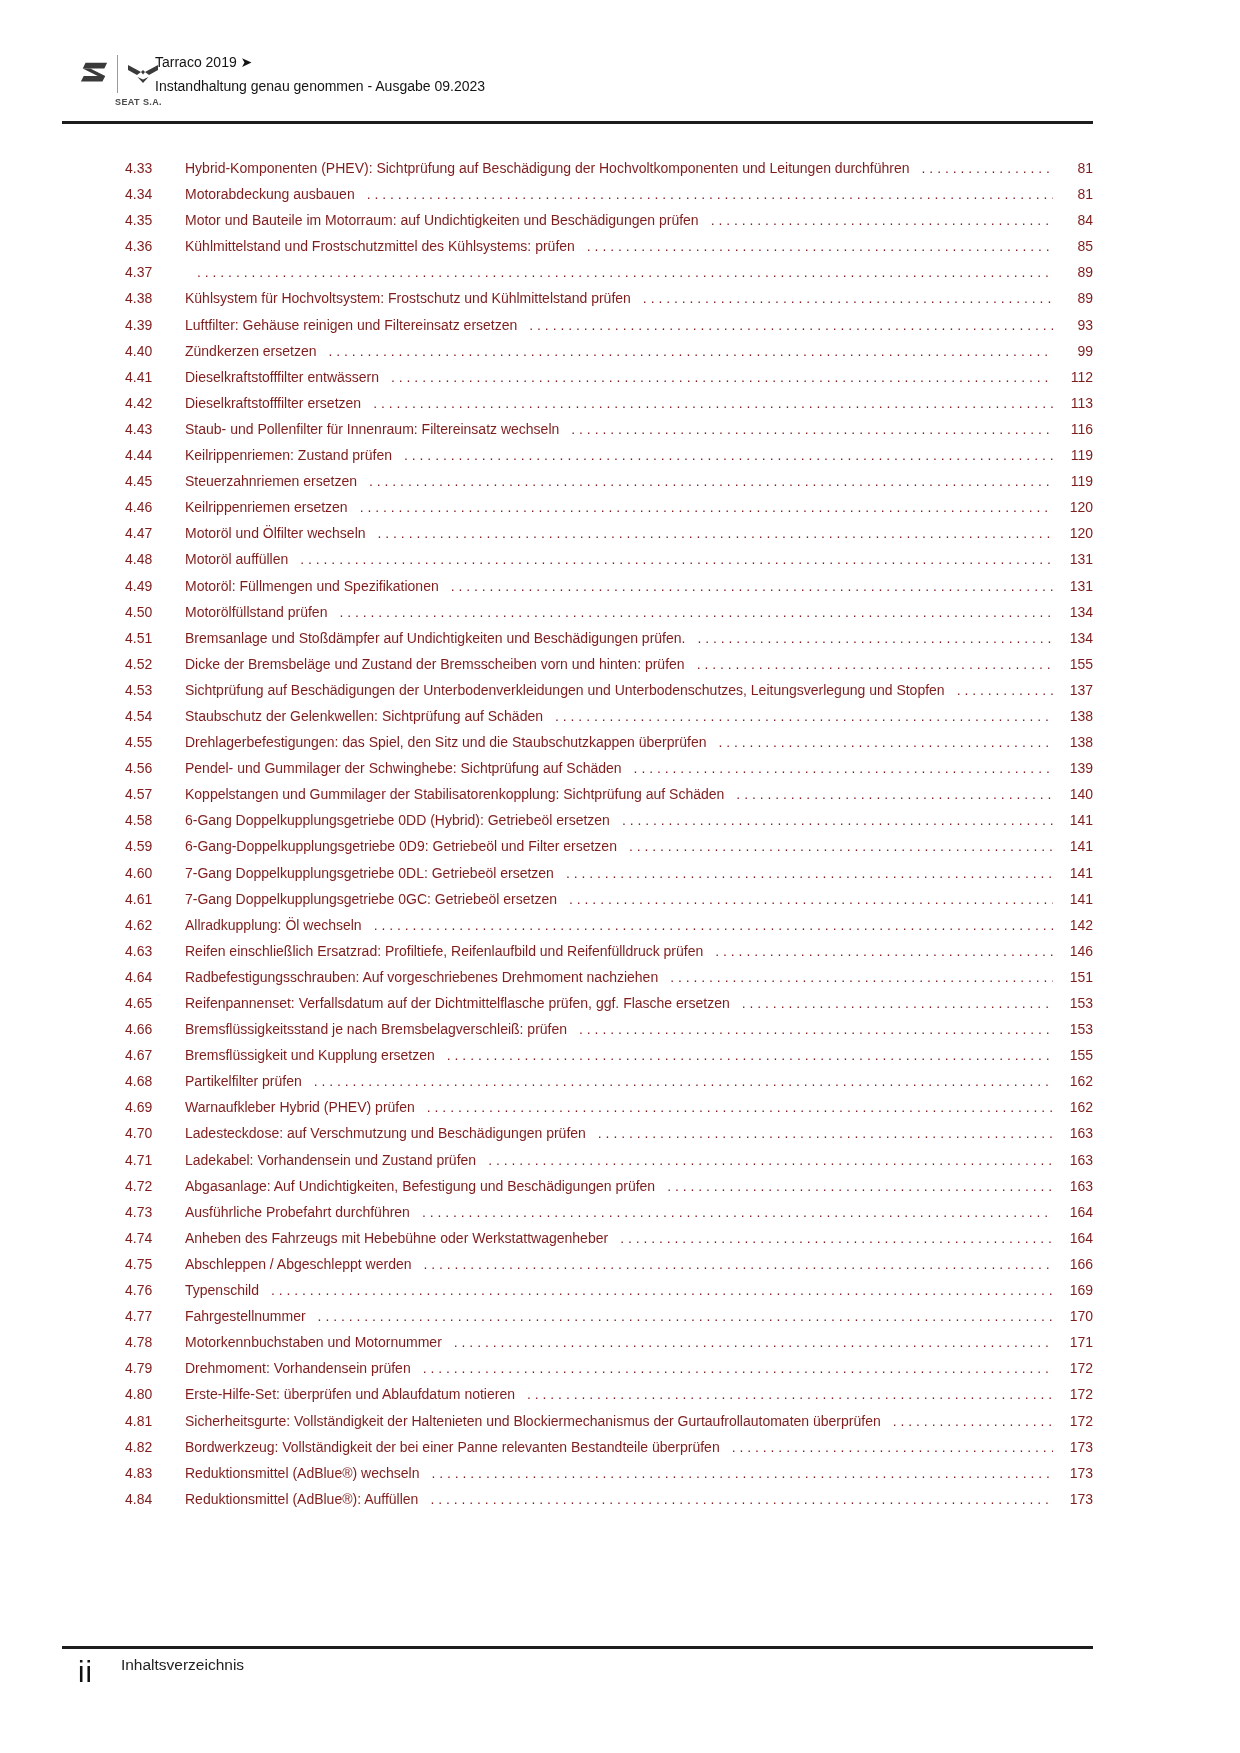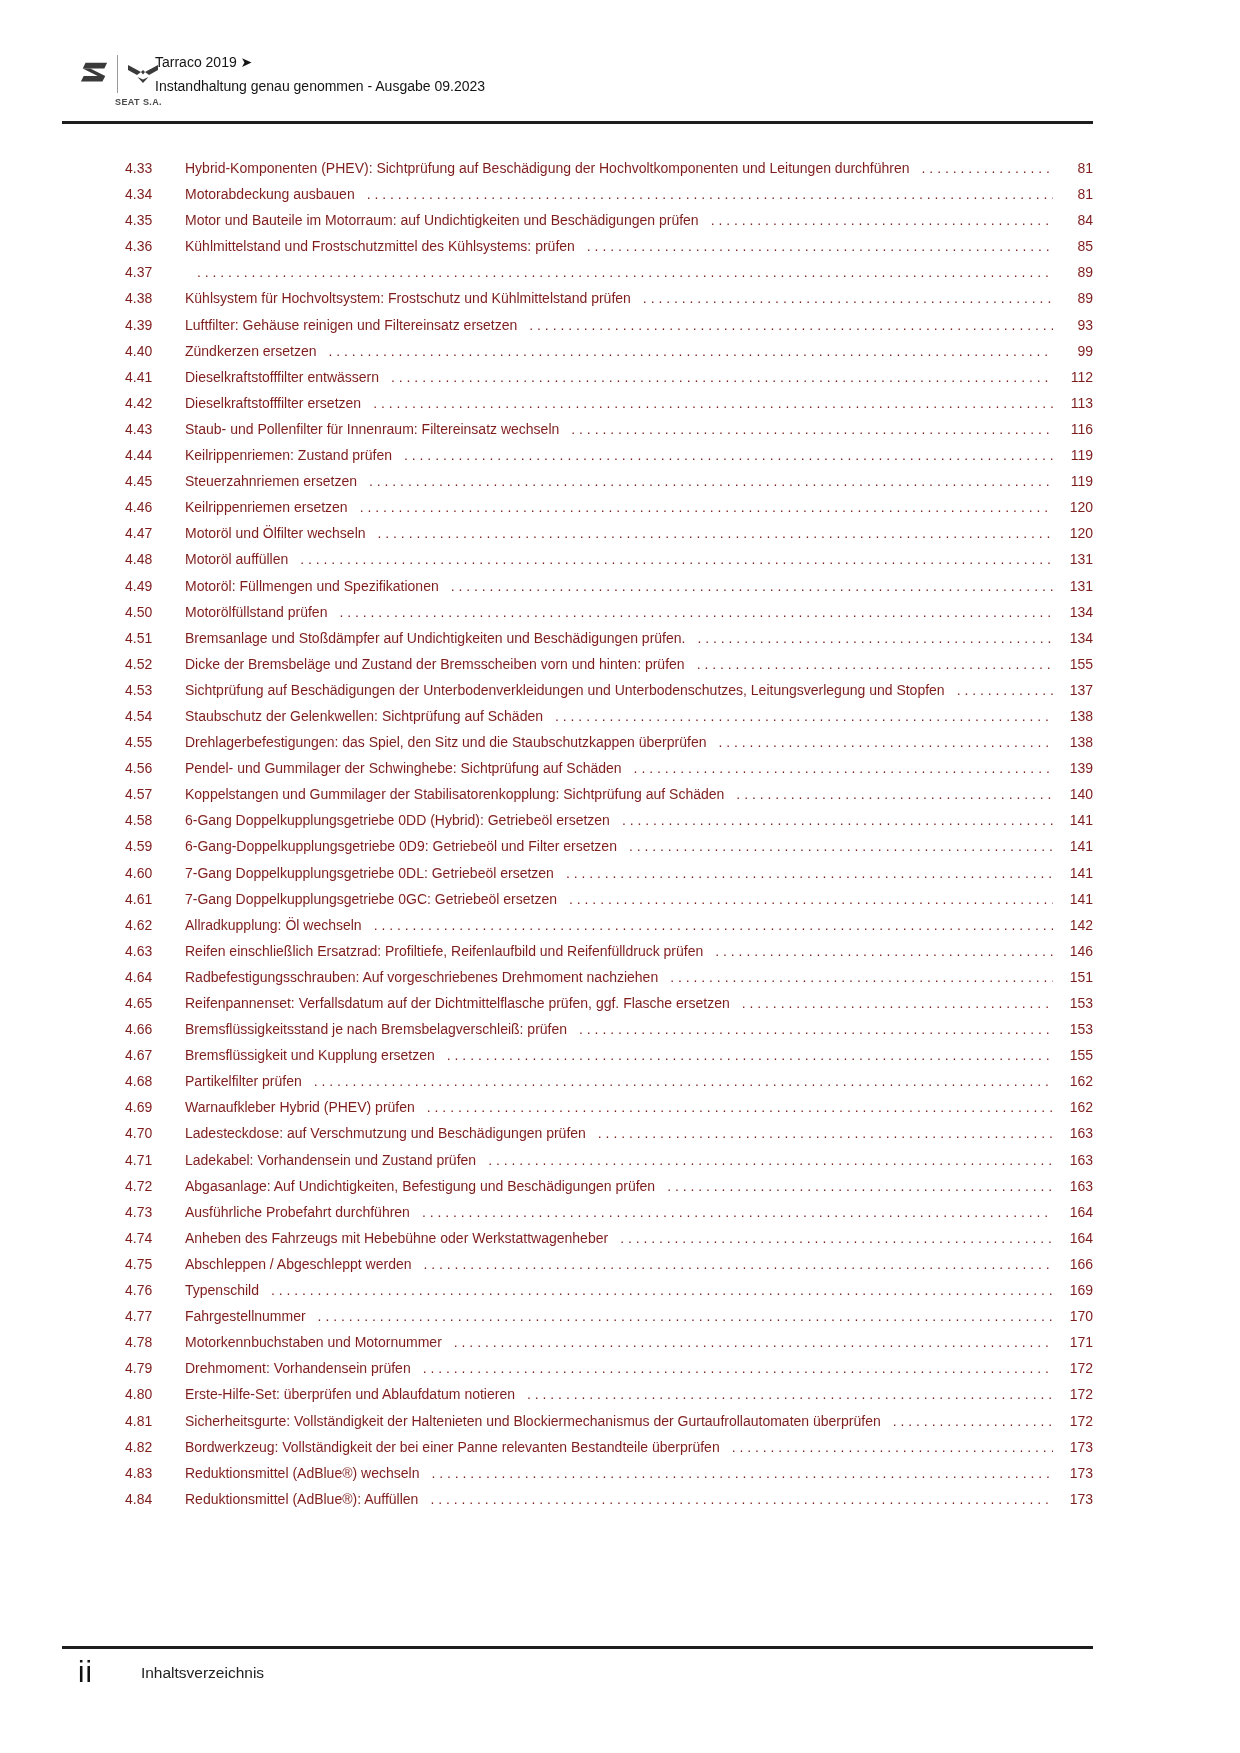--- a/index.html
+++ b/index.html
@@ -33,21 +33,21 @@
     overflow:hidden;white-space:nowrap;
     padding:0 10px 0 12px;
     align-self:flex-end;
   }
   .toc-leader::after{
     content:". . . . . . . . . . . . . . . . . . . . . . . . . . . . . . . . . . . . . . . . . . . . . . . . . . . . . . . . . . . . . . . . . . . . . . . . . . . . . . . . . . . . . . . . . . . . . . . . . . . . . . . . . . . . . . . . . . . . . . . . . . . . . . . . . . . .";
   }
   .toc-page{flex:0 0 40px;text-align:right;align-self:flex-end;}
   
   .footer-rule{position:absolute;left:62px;top:1646px;width:1031px;height:3px;background:#1d1d1d;}
-  .footer-text{position:absolute;left:78px;top:1656px;display:flex;align-items:center;gap:24px;}
+  .footer-text{position:absolute;left:78px;top:1656px;display:flex;align-items:flex-start;gap:4px;}
   .footer-roman{font-size:29px;letter-spacing:1px;color:#111;}
   .footer-label{font-size:15.5px;color:#222;margin-left:24px;}
 </style>
 </head>
 <body>
 
 <div class="page">
 
   <div class="logo-block">
     <div class="logo-row">

